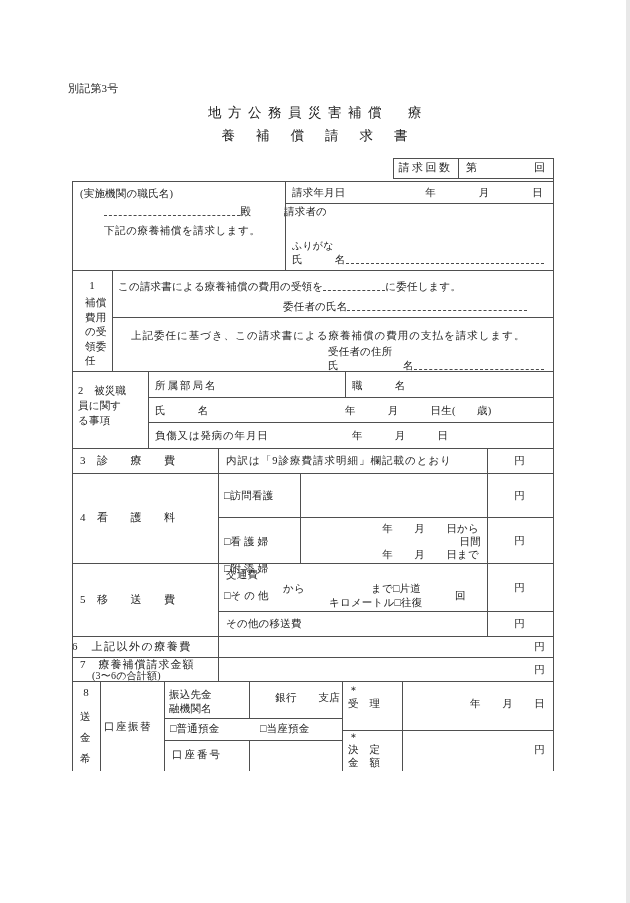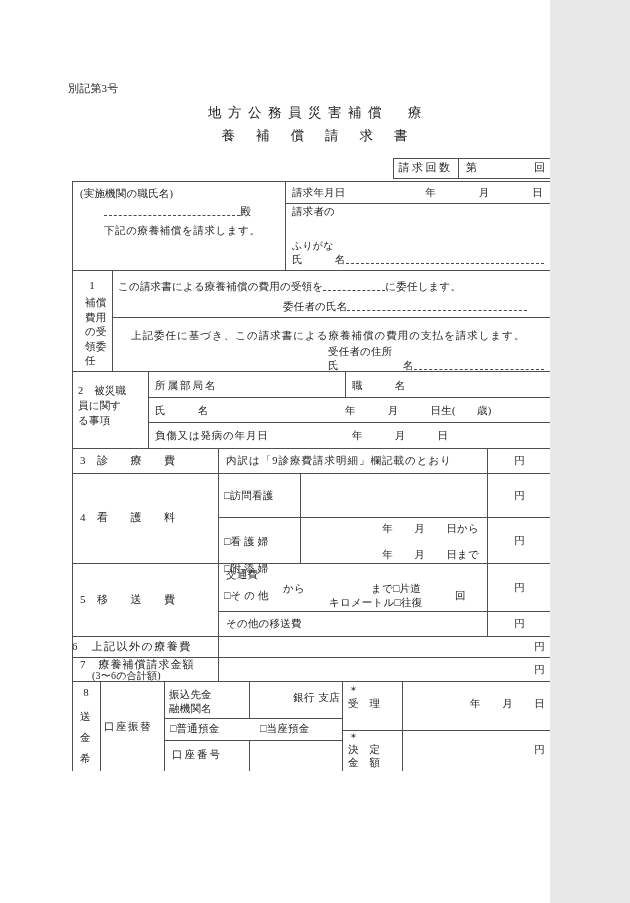--- a/index.html
+++ b/index.html
@@ -1,16 +1,16 @@
 <!DOCTYPE html>
 <html><head>
 <meta charset="utf-8">
 <style>
   html,body{margin:0;padding:0;background:#e8e8e8;}
-  #page{position:relative;width:550px;height:903px;background:#ffffff;overflow:hidden;
+  #page{position:relative;width:626px;height:903px;background:#ffffff;overflow:hidden;
         font-family:"Liberation Serif","DejaVu Serif",serif;color:#222;
         font-size:10.5px;line-height:1.25;}
   .t{position:absolute;white-space:pre-line;letter-spacing:0.2px;}
   .hl,.vl{position:absolute;background:#4f4f4f;}
   .hl{height:1px;}
   .vl{width:1px;}
   .dash{display:inline-block;border-bottom:1.3px dashed #4a4a4a;height:10px;vertical-align:-1px;}
   .ctr{text-align:center;}
   .rt{text-align:right;}
   .brk{word-break:break-all;}
@@ -30,21 +30,21 @@
   <div class="t ctr fs11" style="left:393px;top:161px;width:65px;letter-spacing:2.5px">請求回数</div>
   <div class="t fs11" style="left:466px;top:161px">第</div>
   <div class="t fs11" style="left:534px;top:161px">回</div>
 
   <div class="t" style="left:80px;top:187px">(実施機関の職氏名)</div>
   <div class="t fs11" style="left:104px;top:205px"><span class="dash" style="width:136px"></span><span>殿</span></div>
   <div class="t" style="left:104px;top:224px;letter-spacing:0.6px">下記の療養補償を請求します。</div>
 
   <div class="t" style="left:292px;top:186px">請求年月日</div>
   <div class="t rt" style="left:285px;top:186px;width:258px">年　　　　月　　　　日</div>
-  <div class="t" style="left:292px;top:205px">請求者の</div>
+  <div class="t" style="left:284px;top:205px">請求者の</div>
   <div class="t fs10" style="left:292px;top:240px">ふりがな</div>
   <div class="t" style="left:292px;top:253px"><span>氏　　　名</span><span class="dash" style="width:198px"></span></div>
 
   <div class="t ctr fs11" style="left:72px;top:279px;width:40px">1</div>
   <div class="t brk" style="left:85px;top:296px;width:23px;line-height:14.6px">補償費用の受領委任</div>
   <div class="t" style="left:283px;top:300px"><span>委任者の氏名</span><span class="dash" style="width:180px"></span></div>
   <div class="t" style="left:118px;top:280px"><span>この請求書による療養補償の費用の受領を</span><span class="dash" style="width:62px"></span><span>に委任します。</span></div>
   <div class="t" style="left:131px;top:329px;letter-spacing:1px">上記委任に基づき、この請求書による療養補償の費用の支払を請求します。</div>
   <div class="t" style="left:328px;top:345px">受任者の住所</div>
   <div class="t" style="left:328px;top:359px"><span>氏　　　　　　名</span><span class="dash" style="width:130px"></span></div>
@@ -65,20 +65,21 @@
 
   <div class="t fs11" style="left:80px;top:511px">4　看　　護　　料</div>
   <div class="t" style="left:224px;top:489px">□訪問看護</div>
   <div class="t rt" style="left:487px;top:489px;width:52px;padding-right:14px;box-sizing:border-box">円</div>
   <div class="t rt" style="left:300px;top:522px;width:183px;padding-right:4px;box-sizing:border-box">年　　月　　日から</div>
   <div class="t" style="left:224px;top:521px;line-height:13.5px">
     <div>□看 護 婦</div>
     <div>□附 添 婦</div>
     <div>□そ の 他</div>
   </div>
+  <div class="t rt" style="left:300px;top:535px;width:183px;padding-right:2px;box-sizing:border-box">日間</div>
   <div class="t rt" style="left:300px;top:548px;width:183px;padding-right:4px;box-sizing:border-box">年　　月　　日まで</div>
   <div class="t rt" style="left:487px;top:534px;width:52px;padding-right:14px;box-sizing:border-box">円</div>
 
   <div class="t fs11" style="left:80px;top:593px">5　移　　送　　費</div>
   <div class="t" style="left:226px;top:568px">交通費</div>
   <div class="t" style="left:283px;top:582px">から</div>
   <div class="t" style="left:371px;top:582px">まで□片道</div>
   <div class="t" style="left:329px;top:596px">キロメートル□往復</div>
   <div class="t" style="left:455px;top:589px">回</div>
   <div class="t rt" style="left:487px;top:581px;width:52px;padding-right:14px;box-sizing:border-box">円</div>
@@ -90,21 +91,21 @@
 
   <div class="t fs11" style="left:80px;top:658px;letter-spacing:1px">7　療養補償請求金額</div>
   <div class="t fs10" style="left:92px;top:670px">(3〜6の合計額)</div>
   <div class="t rt" style="left:218px;top:663px;width:335px;padding-right:8px;box-sizing:border-box">円</div>
 
   <div class="t ctr fs11" style="left:72px;top:686px;width:28px">8</div>
   <div class="t brk" style="left:80px;top:706px;width:12px;line-height:21px">送金希</div>
   <div class="t" style="left:104px;top:720px;letter-spacing:1.5px">口座振替</div>
   <div class="t" style="left:169px;top:688px;line-height:14px">振込先金
 融機関名</div>
-  <div class="t rt" style="left:249px;top:691px;width:93px;padding-right:2px;box-sizing:border-box"><span>銀行</span><span style="margin-left:4px">支店</span></div>
+  <div class="t rt" style="left:249px;top:691px;width:93px;padding-right:2px;box-sizing:border-box"><span>銀行</span><span style="margin-left:22px">支店</span></div>
   <div class="t" style="left:170px;top:722px">□普通預金</div>
   <div class="t" style="left:260px;top:722px">□当座預金</div>
   <div class="t" style="left:172px;top:748px;letter-spacing:2px">口座番号</div>
   <div class="t fs11" style="left:348px;top:684px">＊</div>
   <div class="t" style="left:348px;top:697px">受　理</div>
   <div class="t rt" style="left:402px;top:697px;width:151px;padding-right:8px;box-sizing:border-box">年　　月　　日</div>
   <div class="t fs11" style="left:348px;top:731px">＊</div>
   <div class="t" style="left:348px;top:743px">決　定</div>
   <div class="t" style="left:348px;top:756px">金　額</div>
   <div class="t rt" style="left:402px;top:743px;width:151px;padding-right:8px;box-sizing:border-box">円</div>

